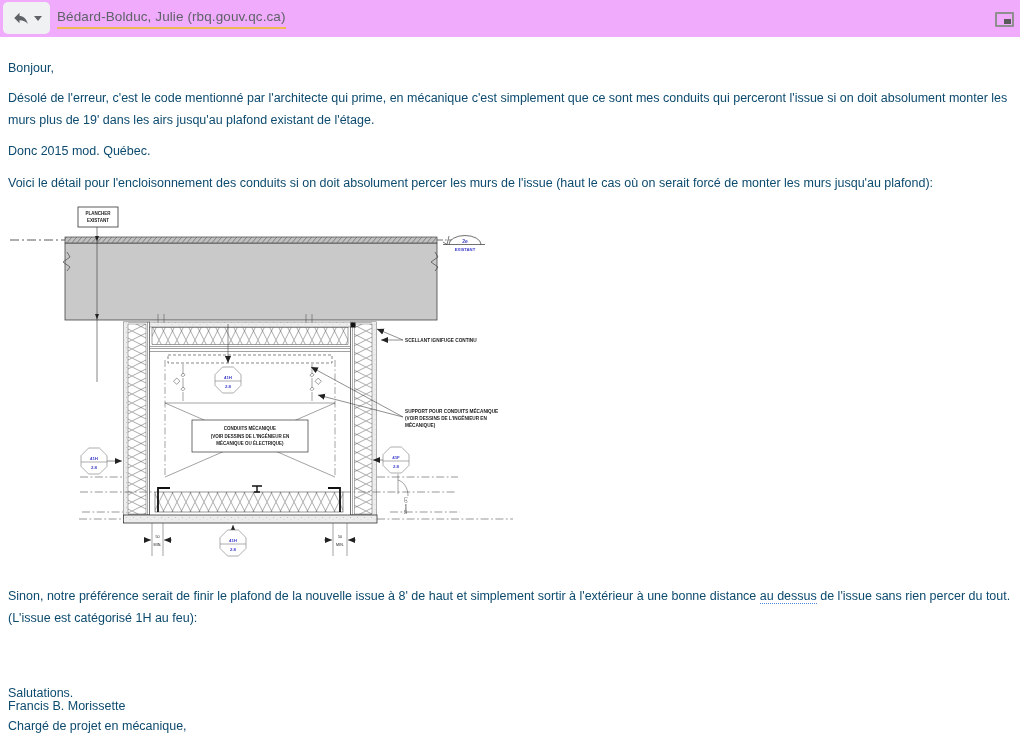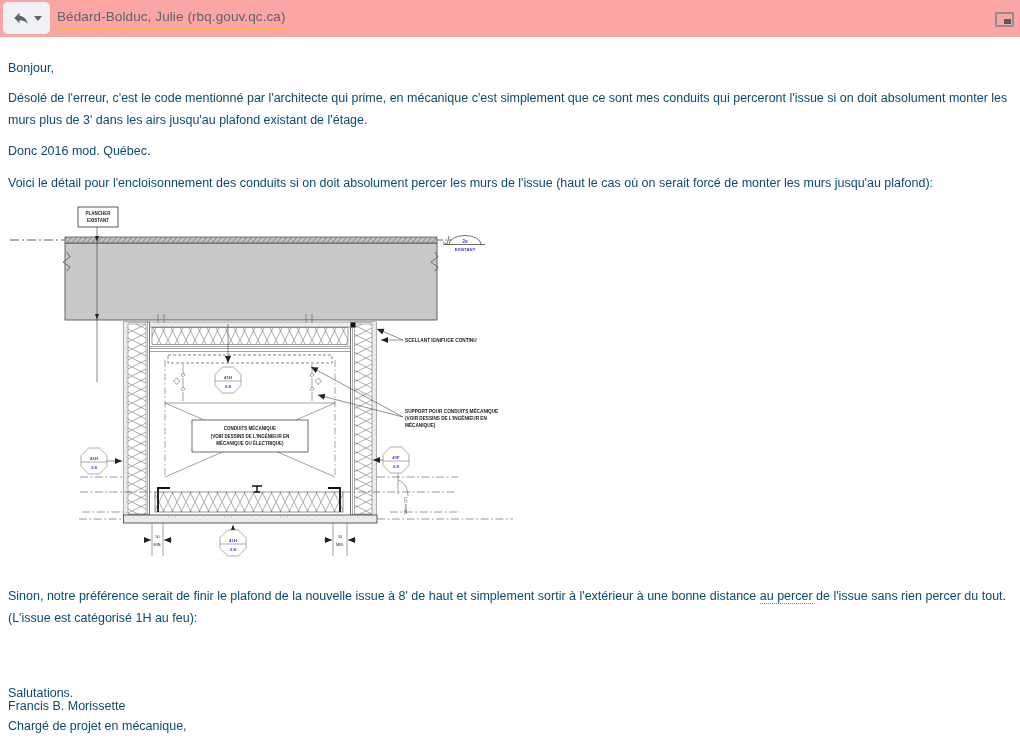--- a/index.html
+++ b/index.html
@@ -1,19 +1,19 @@
 <!DOCTYPE html>
 <html><head>
 <meta charset="utf-8">
 <style>
   html,body{margin:0;padding:0;background:#fff;}
   .screen{position:relative;width:1020px;height:739px;background:#fff;overflow:hidden;
           font-family:"Liberation Sans",sans-serif;color:#1e1e1e;}
   
-  .header{position:absolute;top:0;left:0;right:0;height:37px;background:#fca5a5;}
+  .header{position:absolute;top:0;left:0;right:0;height:37px;background:#f0abfc;}
   .reply-btn{position:absolute;left:3px;top:2px;width:47px;height:32px;background:#f0f1f2;
              border-radius:5px;display:flex;align-items:center;justify-content:center;gap:4px;cursor:pointer;}
   .caret{width:0;height:0;border-left:4px solid transparent;border-right:4px solid transparent;
          border-top:5px solid #5f6368;}
   .recipient{position:absolute;left:57px;top:9px;font-size:13.5px;color:#5f6368;text-decoration:none;
              border-bottom:2px solid #f0b850;padding-bottom:3px;letter-spacing:.1px;}
   .img-icon{position:absolute;right:6px;top:12px;width:15px;height:11px;border:2px solid #8f8f8f;border-radius:1px;}
   .img-icon::after{content:"";position:absolute;right:1px;bottom:1px;width:7px;height:5px;background:#5a5a5a;}
   
   .para{position:absolute;left:8px;right:8px;font-size:12.5px;line-height:22px;color:#0c4a6e;}
@@ -36,22 +36,22 @@
       <svg width="18" height="18" viewBox="0 0 24 24">
         <path d="M10 9V5l-7 7 7 7v-4.1c5 0 8.5 1.6 11 5.1-1-5-4-10-11-11z" fill="#5f6368"></path>
       </svg>
       <span class="caret"></span>
     </div>
     <a href="#" class="recipient">Bédard-Bolduc, Julie (rbq.gouv.qc.ca)</a>
     <div class="img-icon"></div>
   </div>
 
   <p class="para single" style="top:47px">Bonjour,</p>
-  <p class="para" style="top:74px">Désolé de l'erreur, c'est le code mentionné par l'architecte qui prime, en mécanique c'est simplement que ce sont mes conduits qui perceront l'issue si on doit absolument monter les murs plus de 3' dans les airs jusqu'au plafond existant de l'étage.</p>
-  <p class="para single" style="top:130px">Donc 2016 mod. Québec.</p>
+  <p class="para" style="top:74px">Désolé de l'erreur, c'est le code mentionné par l'architecte qui prime, en mécanique c'est simplement que ce sont mes conduits qui perceront l'issue si on doit absolument monter les murs plus de 19' dans les airs jusqu'au plafond existant de l'étage.</p>
+  <p class="para single" style="top:130px">Donc 2015 mod. Québec.</p>
   <p class="para single" style="top:162px">Voici le détail pour l'encloisonnement des conduits si on doit absolument percer les murs de l'issue (haut le cas où on serait forcé de monter les murs jusqu'au plafond):</p>
 
   <figure>
     <svg width="512" height="372" viewBox="0 0 512 372">
       <defs>
         <marker id="arr" markerUnits="userSpaceOnUse" markerWidth="8" markerHeight="8" refX="7" refY="4" orient="auto">
           <path d="M0,0.9 L7,4 L0,7.1 Z" fill="#222"></path>
         </marker>
         <pattern id="hatch" width="5" height="6" patternUnits="userSpaceOnUse">
           <path d="M0,6 L5,0" stroke="#555" stroke-width="0.6"></path>
@@ -228,20 +228,20 @@
       <g>
         <path d="M397,221 L305,171" stroke="#333" stroke-width="0.55" marker-end="url(#arr)"></path>
         <path d="M397,221 L312,199" stroke="#333" stroke-width="0.55" marker-end="url(#arr)"></path>
         <text x="399" y="217" class="dlabel">SUPPORT POUR CONDUITS MÉCANIQUE</text>
         <text x="399" y="224" class="dlabel">(VOIR DESSINS DE L'INGÉNIEUR EN</text>
         <text x="399" y="231" class="dlabel">MÉCANIQUE)</text>
       </g>
     </svg>
   </figure>
 
-  <p class="para" style="top:572px"><span>Sinon, notre préférence serait de finir le plafond de la nouvelle issue à 8' de haut et simplement sortir à l'extérieur à une bonne distance </span><span class="spell">au percer</span><span> de l'issue sans rien percer du tout. (L'issue est catégorisé 1H au feu):</span></p>
+  <p class="para" style="top:572px"><span>Sinon, notre préférence serait de finir le plafond de la nouvelle issue à 8' de haut et simplement sortir à l'extérieur à une bonne distance </span><span class="spell">au dessus</span><span> de l'issue sans rien percer du tout. (L'issue est catégorisé 1H au feu):</span></p>
 
   <p class="para single" style="top:672px">Salutations.</p>
   <p class="para single" id="sig-name" style="top:685px">Francis B. Morissette</p>
   <p class="para single" style="top:705px">Chargé de projet en mécanique,</p>
   <p class="para single" style="top:724px">informatique &amp; éclairage.</p>
 
 </div>
 
 </body></html>

